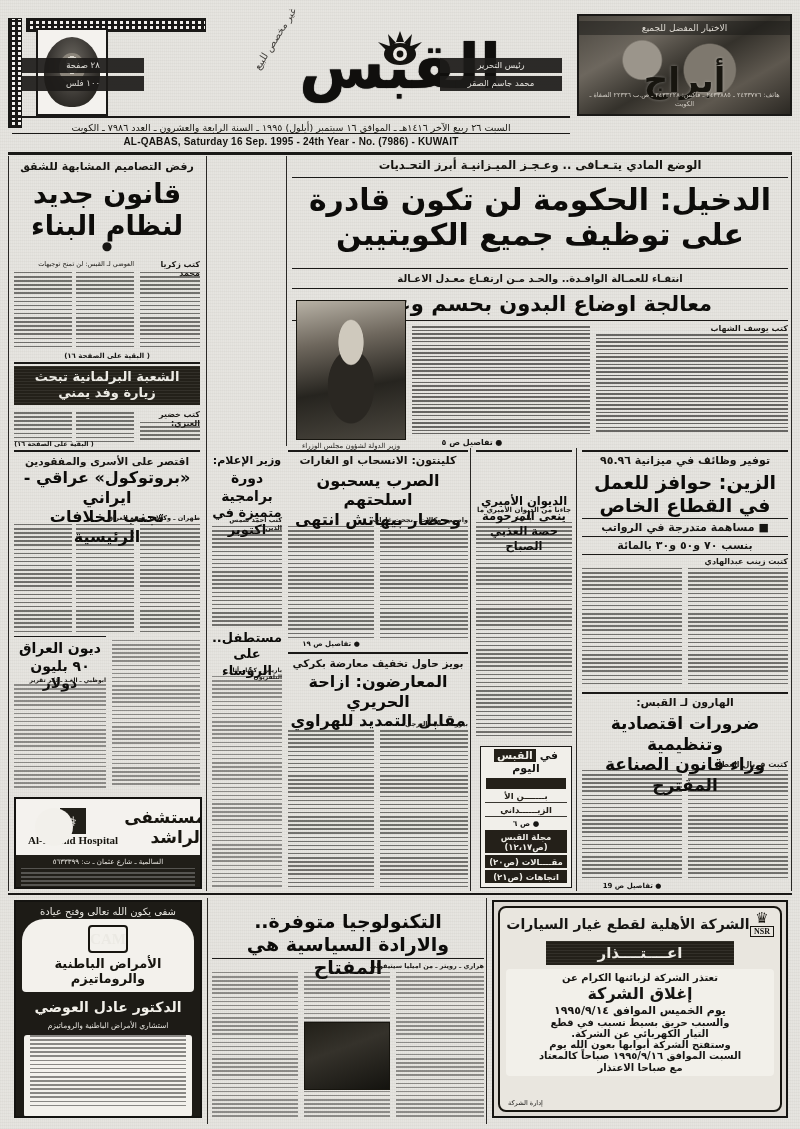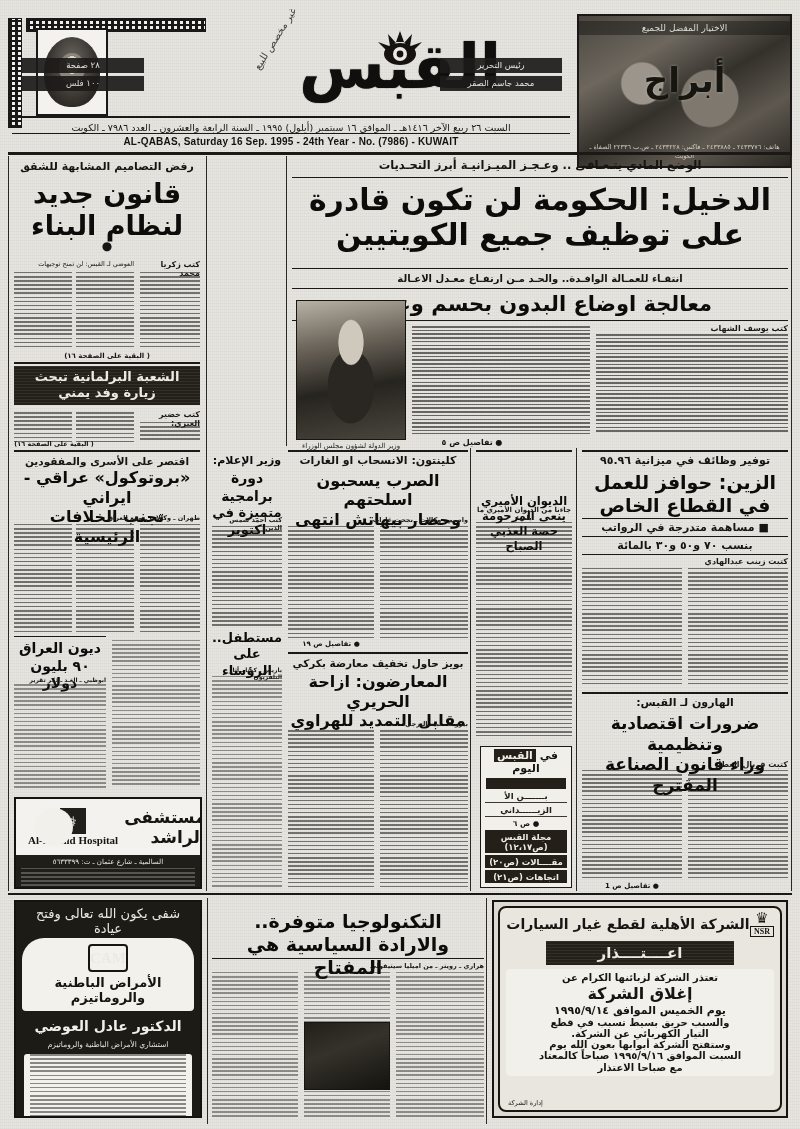--- a/index.html
+++ b/index.html
@@ -93,21 +93,21 @@
     font-size:8.5px; line-height:15px; text-align:center;
     letter-spacing:.5px;
     opacity:.92;
   }
   .scribble {
     position:absolute; left:278px; top:12px; width:40px; height:46px;
     font-size:10px; color:#26231f; transform:rotate(-58deg);
     white-space:nowrap; opacity:.85;
   }
   .topad {
-    position:absolute; right:8px; top:14px; width:215px; height:154px;
+    position:absolute; right:8px; top:14px; width:215px; height:102px;
     border:2px solid #1a1917;
     background:
       radial-gradient(circle at 30% 45%, #9b958b 0 12%, transparent 13%),
       radial-gradient(circle at 62% 55%, #7e786e 0 18%, transparent 19%),
       linear-gradient(150deg,#4a463f 0%,#6d675e 28%,#34312b 52%,#5e584f 74%,#2b2823 100%);
     overflow:hidden;
   }
   .topad .cap {
     position:absolute; left:0; right:0; top:5px; text-align:center;
     font-size:9px; color:#ddd9d2; letter-spacing:1px;
@@ -415,42 +415,42 @@
 
   <div class="rule hr2" style="position:absolute;left:582px;top:692px;width:206px;"></div>
   <div style="position:absolute;left:582px;top:696px;width:206px;">
     <div class="kicker ar" style="font-size:11px;">الهارون لـ القبس:</div>
     <div class="hl-md ar" style="font-size:17px;margin-top:2px;">ضرورات اقتصادية وتنظيمية</div>
     <div class="hl-md ar" style="font-size:17px;">وراء قانون الصناعة المقترح</div>
   </div>
   <div class="byline ar" style="position:absolute;left:700px;top:760px;width:88px;">كتبت فريال العطار</div>
   <div class="col-text body-lines" style="left:582px;top:770px;width:100px;height:110px;"></div>
   <div class="col-text body-lines" style="left:688px;top:770px;width:100px;height:110px;"></div>
-  <div class="more ar" style="position:absolute;left:582px;top:882px;width:100px;font-size:7px;">● تفاصيل ص 1</div>
+  <div class="more ar" style="position:absolute;left:582px;top:882px;width:100px;font-size:7px;">● تفاصيل ص 19</div>
 
   <div class="rule hr2" style="position:absolute;left:8px;right:8px;top:893px;"></div>
 
   <div class="adbox" style="left:14px;top:797px;width:188px;height:92px;">
     <div style="background:#f4f2ee;height:56px;display:flex;align-items:center;justify-content:flex-end;padding:0 6px;gap:6px;">
       <div class="hosp-ar ar">مستشفى الراشد</div>
       <div style="display:flex;flex-direction:column;align-items:center;">
         <div style="width:26px;height:26px;background:#211f19;display:flex;align-items:center;justify-content:center;color:#f2f0eb;font-size:13px;">⚕</div>
         <div class="hosp-en" style="font-size:11px;white-space:nowrap;">Al-Rashid Hospital</div>
       </div>
       <div class="crescent"></div>
     </div>
     <div style="background:#201e18;height:34px;padding:3px 5px;">
       <div class="ar" style="color:#e8e6e0;font-size:7px;text-align:center;">السالمية ـ شارع عثمان ـ ت: ٥٦٣٣٣٩٩</div>
       <div class="body-lines light" style="height:18px;margin-top:2px;opacity:.35;filter:invert(1);"></div>
     </div>
   </div>
 
   <div class="adbox dark" style="left:14px;top:900px;width:188px;height:218px;">
     <div style="background:#1d1b16;padding:4px 6px 2px;text-align:center;">
-      <div class="ar" style="font-size:13px;color:#e9e7e1;">شفى يكون الله تعالى وفتح عيادة</div>
+      <div class="ar" style="font-size:10px;color:#e9e7e1;">شفى يكون الله تعالى وفتح عيادة</div>
     </div>
     <div style="background:#f3f1ec;margin:0 6px;border-radius:22px 22px 4px 4px;padding:6px 4px;text-align:center;">
       <div class="badge-cam" style="margin:0 auto 3px;">
         <span>CAM</span>
       </div>
       <div class="ar" style="font-size:13px;font-weight:700;color:#17150f;">الأمراض الباطنية والروماتيزم</div>
     </div>
     <div style="background:#1d1b16;margin:3px 6px 0;text-align:center;padding:2px;">
       <span class="ar" style="font-size:14px;font-weight:700;color:#f1efe9;">الدكتور عادل العوضي</span>
     </div>

